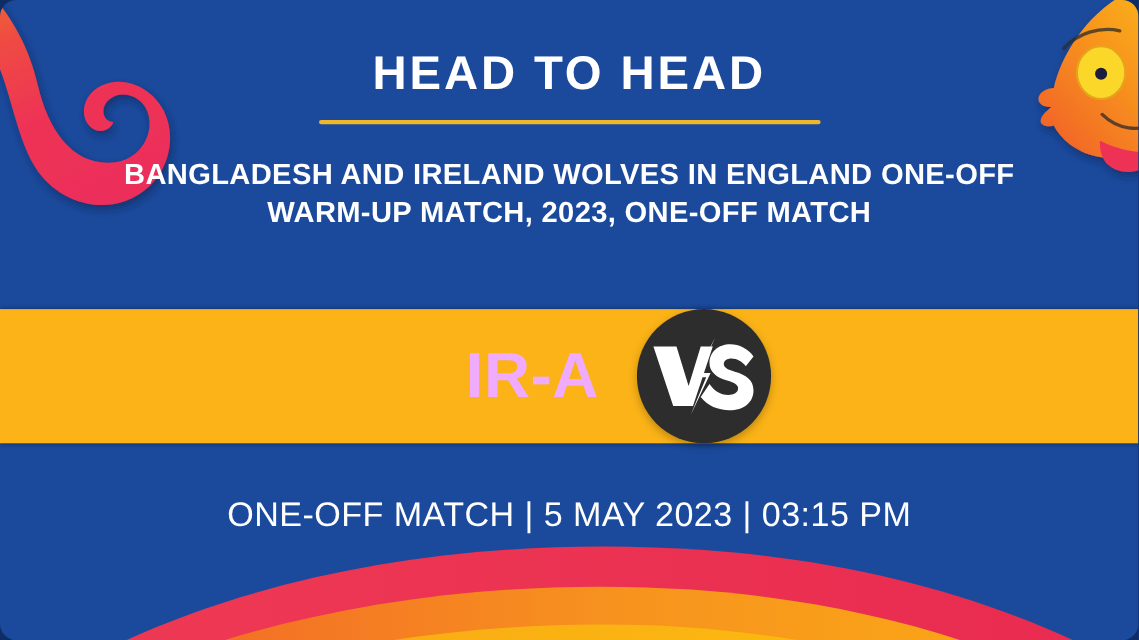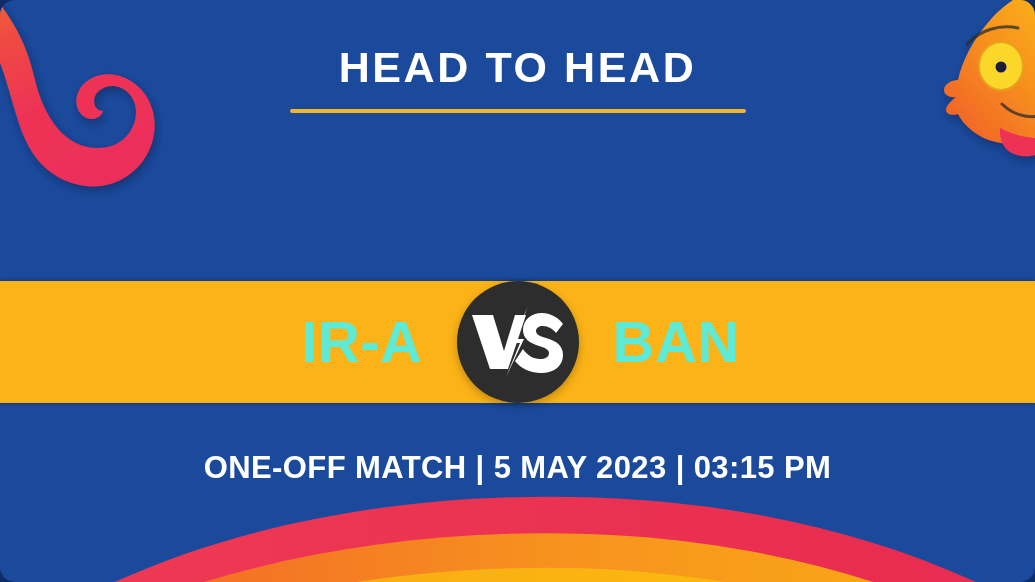--- a/index.html
+++ b/index.html
@@ -85,21 +85,21 @@
     left: 0;
     width: 1035px;
     height: 122px;
     display: flex;
     align-items: center;
     justify-content: center;
     gap: 34px;
   }
 
   .team-name {
-    color: #5eead4;
+    color: #f0abfc;
     font-size: 58px;
     font-weight: bold;
     letter-spacing: 0.5px;
     line-height: 1;
   }
   .team-left  { text-align: right; width: 210px; }
   .team-right { text-align: left;  width: 210px; }
 
   .vs-badge {
     position: relative;
@@ -117,21 +117,21 @@
 
   
   .footer-line {
     position: absolute;
     top: 452px;
     left: 0;
     width: 1035px;
     text-align: center;
     color: #ffffff;
     font-size: 31px;
-    font-weight: bold;
+    font-weight: normal;
     letter-spacing: 0.4px;
     line-height: 1;
   }
 </style>
 </head>
 <body>
 
 <div class="poster">
 
   <div class="decor">
@@ -211,20 +211,24 @@
         <path d="M -40 700 C 130 576, 380 520, 628 536 C 800 548, 950 596, 1070 676 L 1070 740 L -40 740 Z" fill="url(#arcOrange)"></path>
         <path d="M -40 722 C 140 610, 382 556, 620 570 C 792 582, 944 628, 1062 706 L 1062 760 L -40 760 Z" fill="url(#arcYellow)"></path>
         <path d="M -40 748 C 150 644, 384 590, 614 604 C 786 616, 936 660, 1056 736 L 1056 790 L -40 790 Z" fill="#10336e"></path>
       </g>
     </svg>
   </div>
 
   <div class="header">
     <div class="h2h-title">HEAD TO HEAD</div>
     <div class="h2h-rule"></div>
+    <div class="subtitle">
+      <div>BANGLADESH AND IRELAND WOLVES IN ENGLAND ONE-OFF</div>
+      <div>WARM-UP MATCH, 2023, ONE-OFF MATCH</div>
+    </div>
   </div>
 
   <div class="gold-band"></div>
 
   <div class="matchup">
     <div class="team-name team-left">IR-A</div>
 
     <div class="vs-badge">
       <svg width="104" height="70" viewBox="0 0 104 70" xmlns="http://www.w3.org/2000/svg">
 
@@ -243,18 +247,17 @@
                  C 55 62, 65 66, 75 66
                  C 88 66, 97 59, 97 48
                  C 97 39, 91 34, 80 31
                  C 73 29, 70 27, 70 24
                  C 70 21, 73 19, 77 19
                  C 82 19, 87 22, 90 26 Z" fill="#ffffff"></path>
       </svg>
 
     </div>
 
-    <div class="team-name team-right">BAN</div>
   </div>
 
   <div class="footer-line">ONE-OFF MATCH | 5 MAY 2023 | 03:15 PM</div>
 
 </div>
 
 </body></html>

